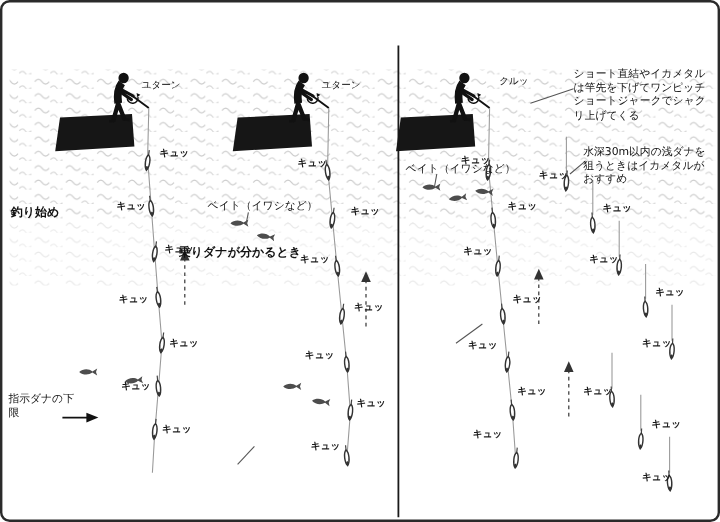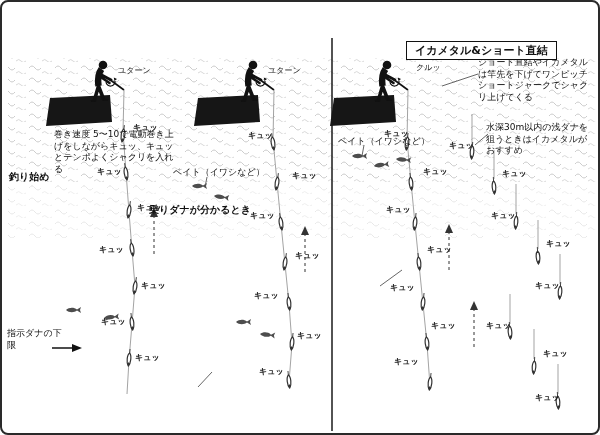--- a/index.html
+++ b/index.html
@@ -170,25 +170,23 @@
       <line x1="205" y1="175" x2="203" y2="185"></line>
       <line x1="362" y1="143" x2="360" y2="154"></line>
       <line x1="486" y1="132" x2="473" y2="143"></line>
       <line x1="476" y1="72" x2="440" y2="84"></line>
       <line x1="378" y1="284" x2="400" y2="268"></line>
       <line x1="210" y1="370" x2="196" y2="385"></line>
     </g>
   </svg>
 
 
-  <div class="panel-label" style="left:404px;top:39px">イカメタル&amp;ショート直結</div>
 
   <div class="note sm" style="left:116px;top:64px">ユターン</div>
   <div class="note sm" style="left:266px;top:64px">ユターン</div>
-  <div class="note" style="left:52px;top:127px;width:120px">巻き速度 5〜10で電動巻き上げをしながらキュッ、キュッとテンポよくシャクリを入れる</div>
   <div class="heading" style="left:7px;top:168px">釣り始め</div>
   <div class="note" style="left:171px;top:165px">ベイト（イワシなど）</div>
   <div class="heading" style="left:147px;top:201px">乗りダナが分かるとき</div>
   <div class="note" style="left:5px;top:326px;width:56px">指示ダナの下限</div>
 
   <div class="note sm" style="left:414px;top:61px">クルッ</div>
   <div class="note" style="left:476px;top:55px;width:114px">ショート直結やイカメタルは竿先を下げてワンピッチショートジャークでシャクリ上げてくる</div>
   <div class="note" style="left:336px;top:134px">ベイト（イワシなど）</div>
   <div class="note" style="left:484px;top:120px;width:106px">水深30m以内の浅ダナを狙うときはイカメタルがおすすめ</div>
 

